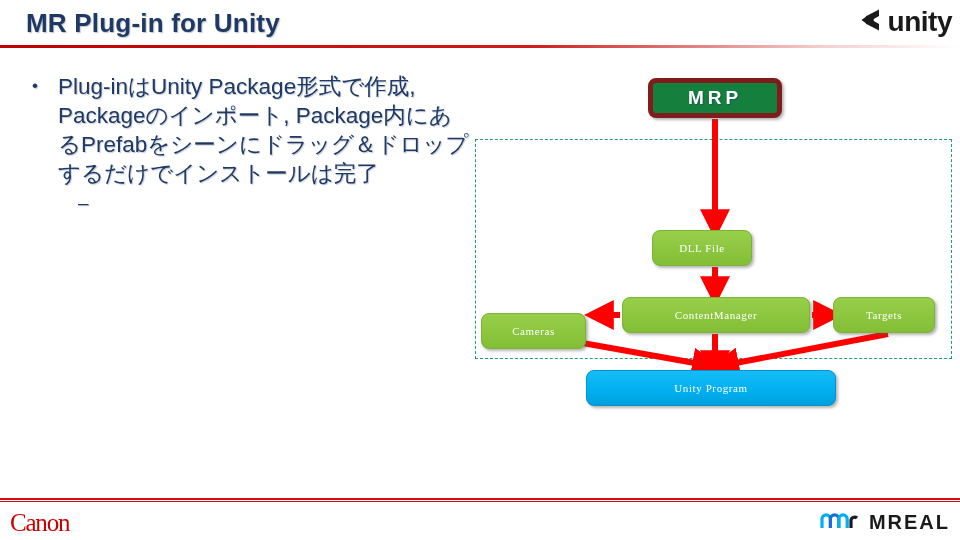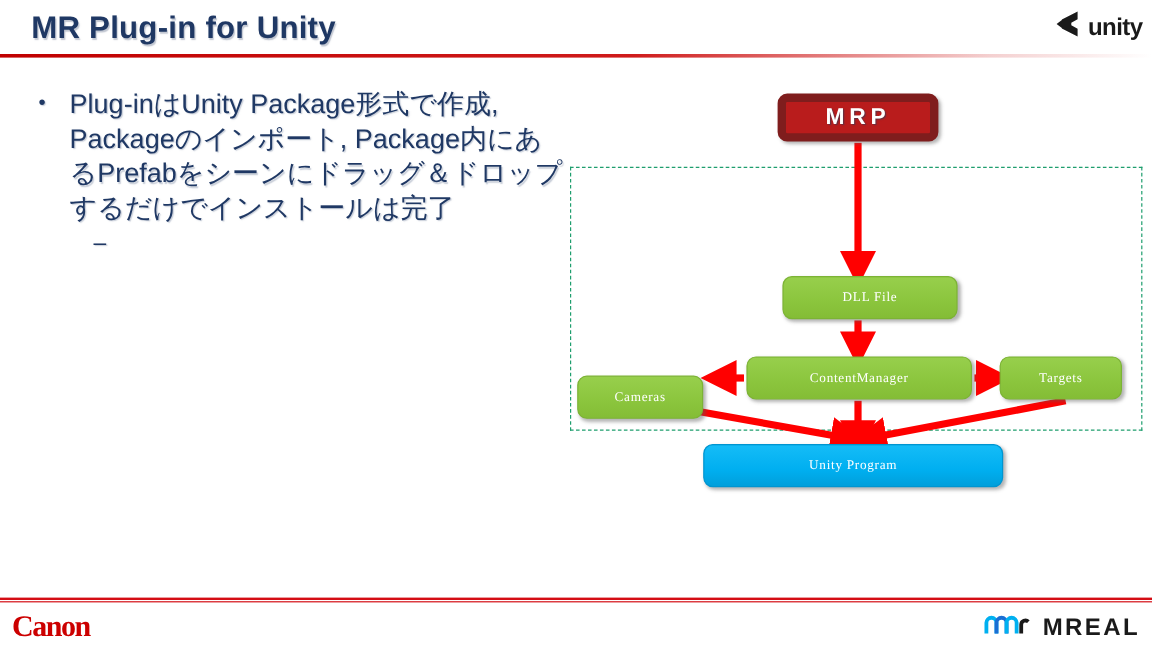--- a/index.html
+++ b/index.html
@@ -39,21 +39,21 @@
   
   #unity-logo {
     position: absolute;
     right: 8px;
     top: 6px;
     display: flex;
     align-items: center;
     gap: 2px;
   }
   #unity-logo .u-word {
-    font-size: 20px;
+    font-size: 28px;
     font-weight: bold;
     color: #1a1a1a;
     letter-spacing: -.5px;
     line-height: 1;
   }
 
   
   #body-text {
     position: absolute;
     left: 24px;
@@ -120,36 +120,36 @@
     display: flex;
     align-items: center;
     justify-content: center;
     color: #ffffff;
     box-shadow: 2px 2px 3px rgba(90,90,90,.45);
     font-family: "Liberation Serif", serif;
   }
   .node-mrp {
     left: 178px; top: 10px; width: 134px; height: 40px;
     background: linear-gradient(to bottom, #5a8ac6 0%, #4a7ebb 55%, #three 100%);
-    background-color: #b91c1c;
-    border: 7px solid #7f1d1d;
+    background-color: #15803d;
+    border: 5px solid #7f1d1d;
     font-family: "Liberation Sans", sans-serif;
     font-size: 19px;
     font-weight: bold;
     letter-spacing: 4px;
     text-shadow: 1px 1px 1px rgba(40,60,90,.6);
   }
   .node-green {
     background-color: #8dc63f;
     background-image: linear-gradient(to bottom, #97cf4c 0%, #8bc53d 60%, #84bd36 100%);
     border: 1px solid #7cb335;
     font-size: 11px;
     letter-spacing: .6px;
   }
-  .node-dll   { left: 182px; top: 162px; width: 146px; height: 36px; text-align: center; }
+  .node-dll   { left: 182px; top: 162px; width: 100px; height: 36px; text-align: center; }
   .node-cams  { left: 11px;  top: 229px; width: 105px; height: 36px; margin-top: 16px; }
   .node-cm    { left: 152px; top: 229px; width: 188px; height: 36px; }
   .node-tgts  { left: 363px; top: 229px; width: 102px; height: 36px; }
   .node-unity {
     left: 116px; top: 302px; width: 250px; height: 36px;
     background-color: #00b0f0;
     background-image: linear-gradient(to bottom, #15bcf7 0%, #00aff0 60%, #009fdb 100%);
     border: 1px solid #0095d0;
     font-size: 11px;
     letter-spacing: .6px;
@@ -179,21 +179,21 @@
     top: 504px;
     width: 960px;
     height: 36px;
     background: #ffffff;
   }
   #canon-logo {
     position: absolute;
     left: 10px;
     top: 6px;
     font-size: 25px;
-    font-weight: bold;
+    font-weight: normal;
     color: #cc0000;
     font-family: "Liberation Serif", serif;
     letter-spacing: -1.2px;
     line-height: 1;
   }
   #canon-sub {
     position: absolute;
     left: 84px;
     top: 11px;
     font-size: 15.5px;

